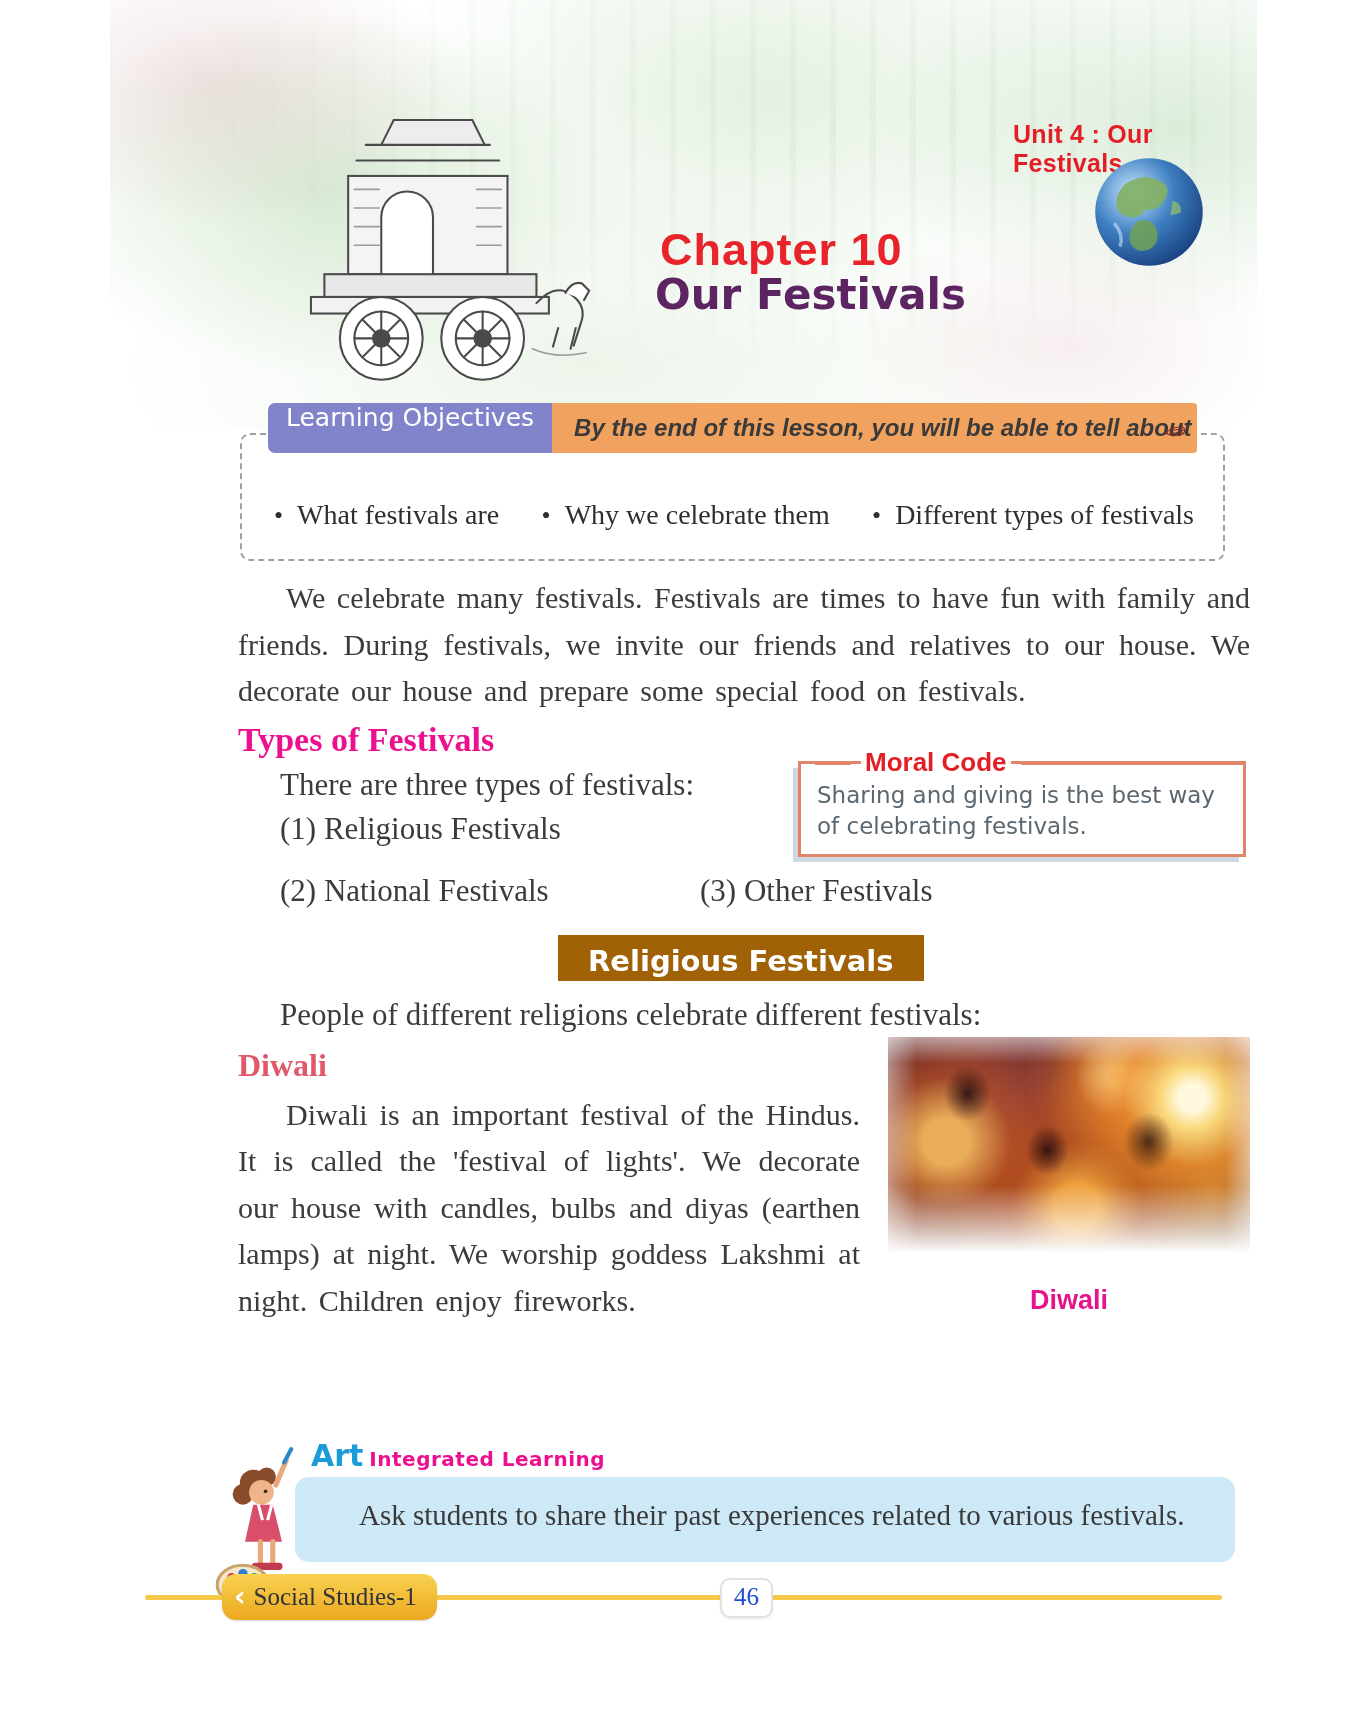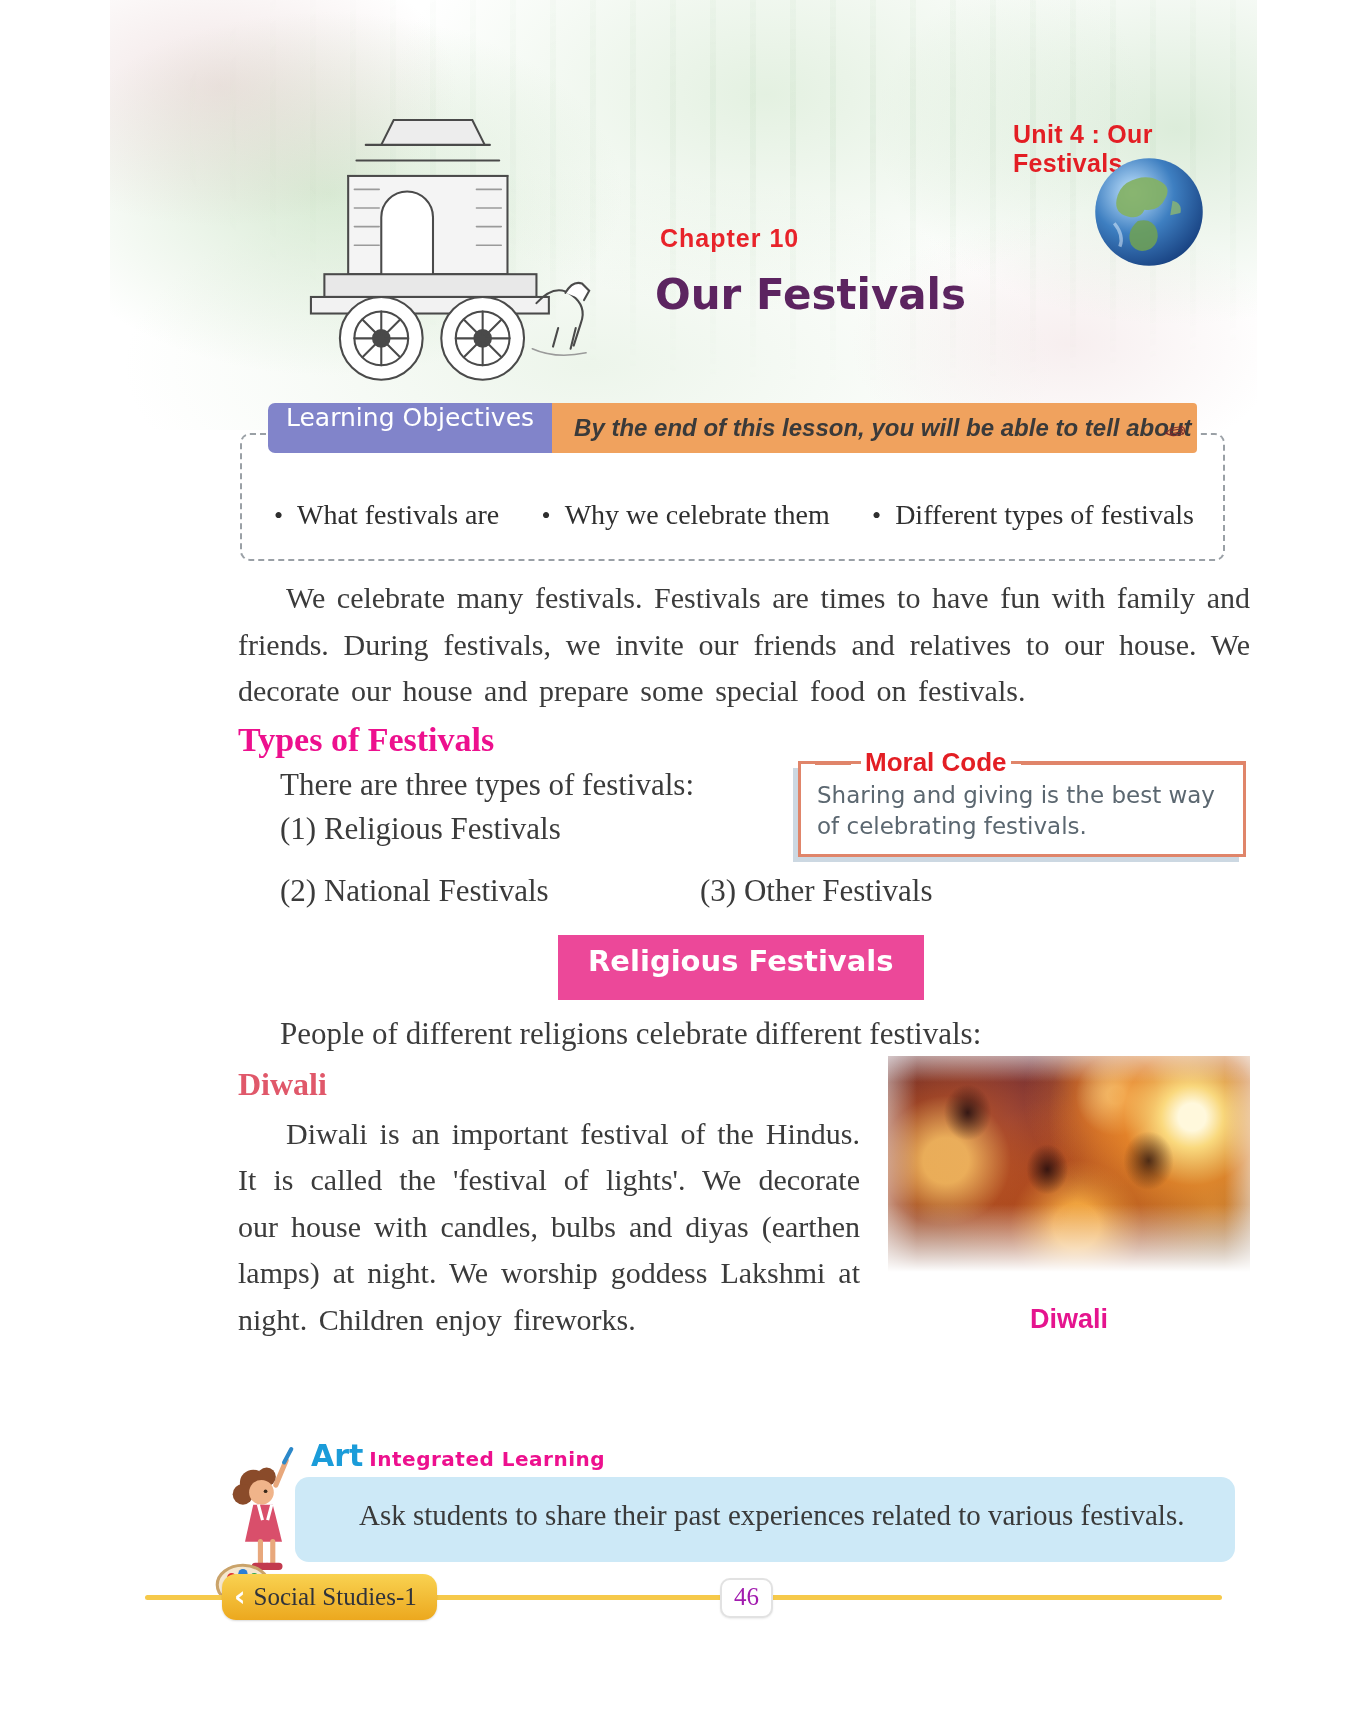--- a/index.html
+++ b/index.html
@@ -34,21 +34,21 @@
   .unit-label {
     position:absolute; left:903px; top:120px;
     font-family:"Liberation Sans", sans-serif; font-weight:bold; font-style:normal;
     font-size:25px; color:#e31e24; letter-spacing:.3px;
   }
   .globe { position:absolute; left:983px; top:156px; width:112px; height:112px; }
 
   .chapter-label {
     position:absolute; left:550px; top:224px;
     font-family:"Liberation Sans", sans-serif; font-weight:bold;
-    font-size:25px; color:#e8232a; letter-spacing:1px;
+    font-size:45px; color:#e8232a; letter-spacing:1px;
   }
   .chapter-title {
     position:absolute; left:545px; top:270px;
     font-family:"DejaVu Sans", sans-serif; font-weight:bold;
     font-size:42px; color:#5c2460;
   }
 
   
   .objectives { position:absolute; left:130px; top:403px; width:988px; height:165px; }
   .obj-dashed {
@@ -107,23 +107,23 @@
 
   .types-heading {
     margin-top:6px; font-size:34px; font-weight:bold; color:#ed108e;
   }
   .types-line { font-size:31px; margin-top:8px; padding-left:42px; }
   .types-row { display:flex; font-size:31px; margin-top:26px; padding-left:42px; }
   .types-row .t2 { width:420px; }
 
   .religious-banner {
     margin:26px auto 0 auto; width:max-content; margin-left:320px;
-    background:#ec4899; color:#ffffff;
+    background:#a16207; color:#ffffff;
     font-family:"DejaVu Sans", sans-serif; font-weight:bold; font-size:29px;
-    padding:9px 30px 22px 30px;
+    padding:9px 30px 3px 30px;
   }
   .religious-intro { font-size:31px; margin-top:16px; text-indent:42px; }
 
   .diwali-figure { float:right; width:362px; margin-left:28px; margin-top:4px; }
   .diwali-photo {
     width:362px; height:218px; position:relative;
     background:
       radial-gradient(circle at 84% 28%, #fff8dc 0 4%, rgba(255,224,130,.95) 9%, rgba(243,146,44,.70) 20%, transparent 42%),
       radial-gradient(circle at 63% 18%, rgba(255,236,170,.9) 0 3%, rgba(230,120,40,.55) 14%, transparent 32%),
       radial-gradient(circle at 16% 48%, rgba(255,196,98,.85) 0 7%, rgba(204,94,34,.55) 20%, transparent 42%),
@@ -184,21 +184,21 @@
     border-radius:14px; box-shadow:0 1px 2px rgba(0,0,0,.15);
   }
   .footer-chevron {
     color:#ffffff; font-family:"DejaVu Sans", sans-serif;
     font-size:28px; font-weight:bold; margin-right:8px; line-height:1;
   }
   .footer-book { font-size:25px; color:#30333b; }
   .page-badge {
     position:absolute; left:610px; top:1578px;
     background:#ffffff; border:2px solid #e2e2e2; border-radius:10px;
-    padding:3px 12px 5px 12px; font-size:25px; color:#a21caf;
+    padding:3px 12px 5px 12px; font-size:25px; color:#1d4ed8;
     box-shadow:0 1px 2px rgba(0,0,0,.08);
   }
 </style>
 </head>
 <body>
 
 <div class="page">
 
   <div class="header-bg"></div>
 

